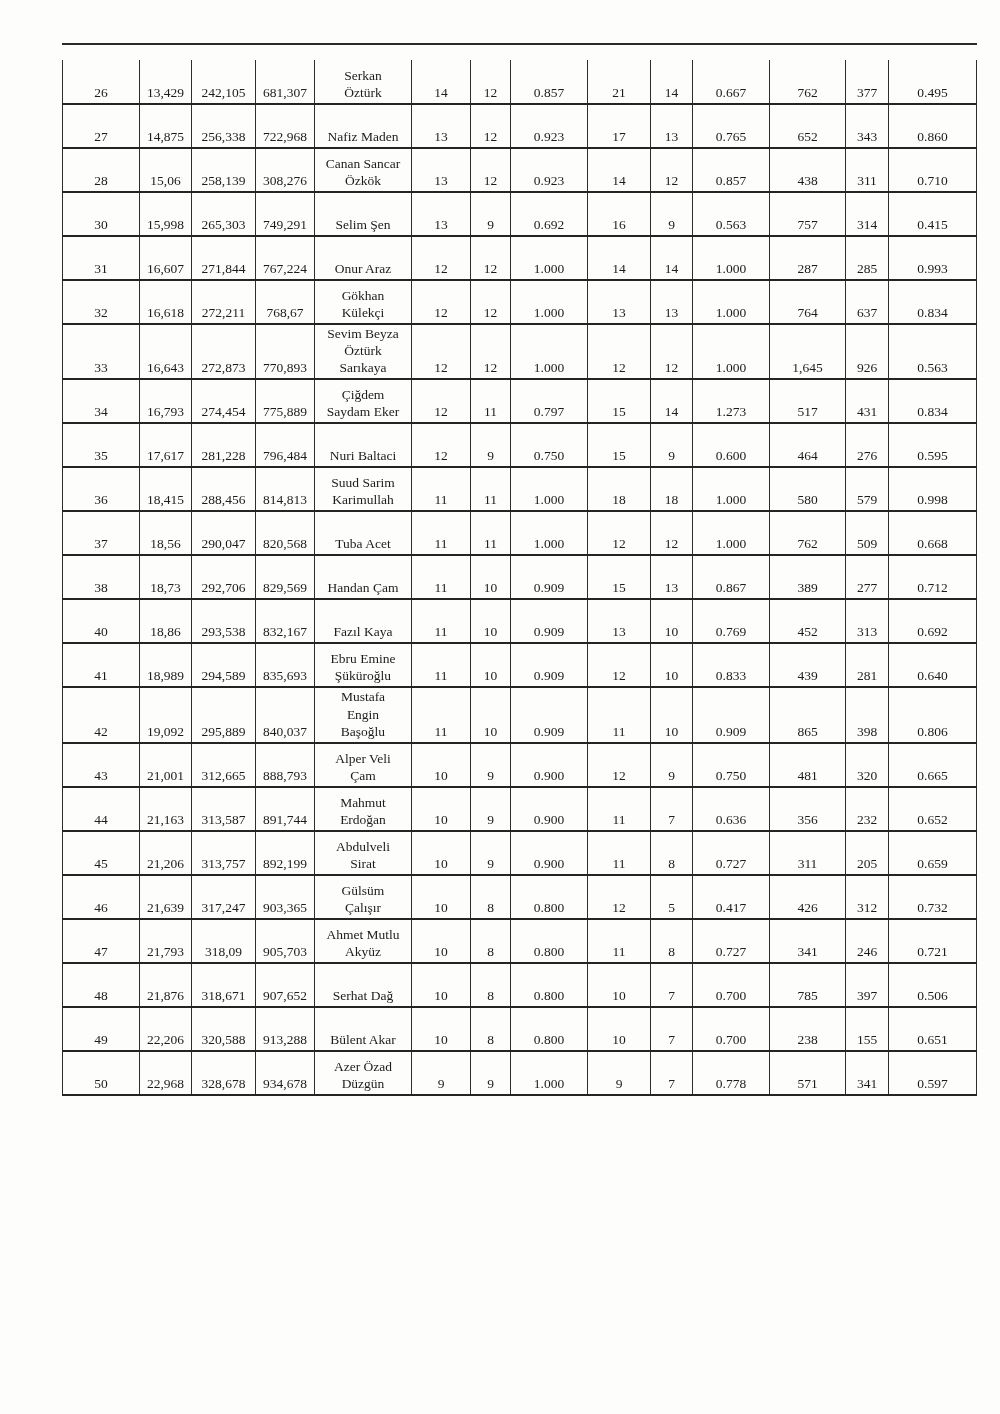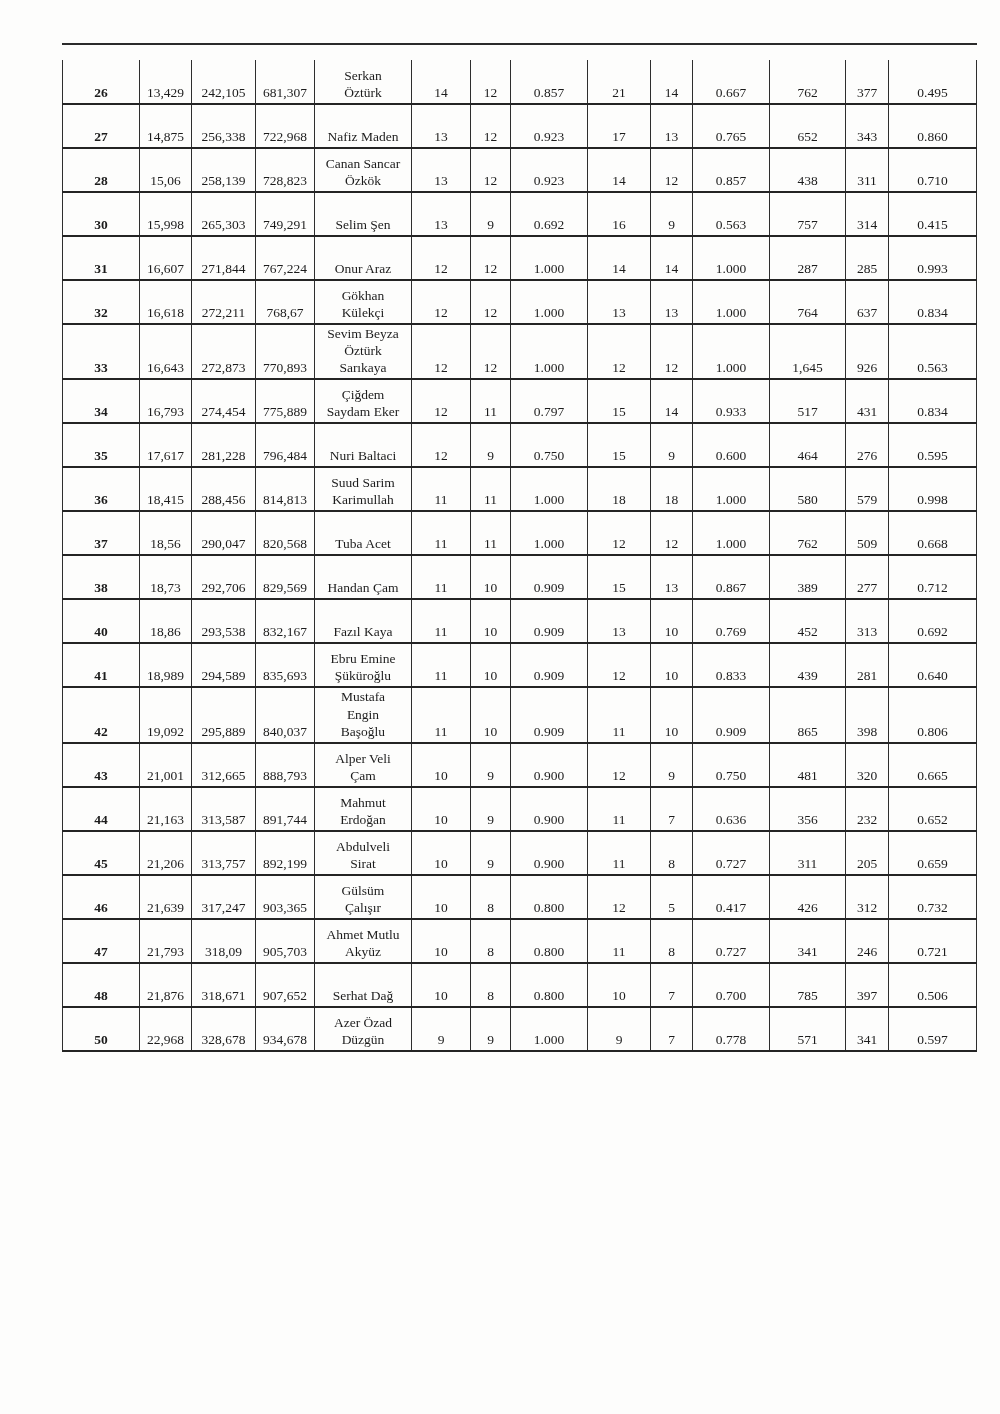--- a/index.html
+++ b/index.html
@@ -33,21 +33,21 @@
   }
   table.results td {
     border-right: 1.5px solid #2e2e2e;
     border-bottom: 2px solid #242424;
     text-align: center;
     vertical-align: bottom;
     padding: 0 2px 2px 2px;
     white-space: pre-line;
     overflow: hidden;
   }
-  table.results td:first-child { border-left: 1.5px solid #2e2e2e; font-weight: bold; }
+  table.results td:first-child { border-left: 1.5px solid #2e2e2e; }
   table.results tr { height: 44px; }
   table.results tr.row-tall { height: 54px; }
 </style>
 </head>
 <body>
 
 <div class="page">
   <div class="top-rule"></div>
   <table class="results">
     <colgroup>
@@ -97,21 +97,21 @@
           <td>13</td>
           <td>0.765</td>
           <td>652</td>
           <td>343</td>
           <td>0.860</td>
         </tr>
         <tr>
           <td>28</td>
           <td>15,06</td>
           <td>258,139</td>
-          <td>728,823</td>
+          <td>308,276</td>
           <td>Canan Sancar
 Özkök</td>
           <td>13</td>
           <td>12</td>
           <td>0.923</td>
           <td>14</td>
           <td>12</td>
           <td>0.857</td>
           <td>438</td>
           <td>311</td>
@@ -189,21 +189,21 @@
           <td>16,793</td>
           <td>274,454</td>
           <td>775,889</td>
           <td>Çiğdem
 Saydam Eker</td>
           <td>12</td>
           <td>11</td>
           <td>0.797</td>
           <td>15</td>
           <td>14</td>
-          <td>0.933</td>
+          <td>1.273</td>
           <td>517</td>
           <td>431</td>
           <td>0.834</td>
         </tr>
         <tr>
           <td>35</td>
           <td>17,617</td>
           <td>281,228</td>
           <td>796,484</td>
           <td>Nuri Baltaci</td>
@@ -412,20 +412,36 @@
           <td>8</td>
           <td>0.800</td>
           <td>10</td>
           <td>7</td>
           <td>0.700</td>
           <td>785</td>
           <td>397</td>
           <td>0.506</td>
         </tr>
         <tr>
+          <td>49</td>
+          <td>22,206</td>
+          <td>320,588</td>
+          <td>913,288</td>
+          <td>Bülent Akar</td>
+          <td>10</td>
+          <td>8</td>
+          <td>0.800</td>
+          <td>10</td>
+          <td>7</td>
+          <td>0.700</td>
+          <td>238</td>
+          <td>155</td>
+          <td>0.651</td>
+        </tr>
+        <tr>
           <td>50</td>
           <td>22,968</td>
           <td>328,678</td>
           <td>934,678</td>
           <td>Azer Özad
 Düzgün</td>
           <td>9</td>
           <td>9</td>
           <td>1.000</td>
           <td>9</td>

